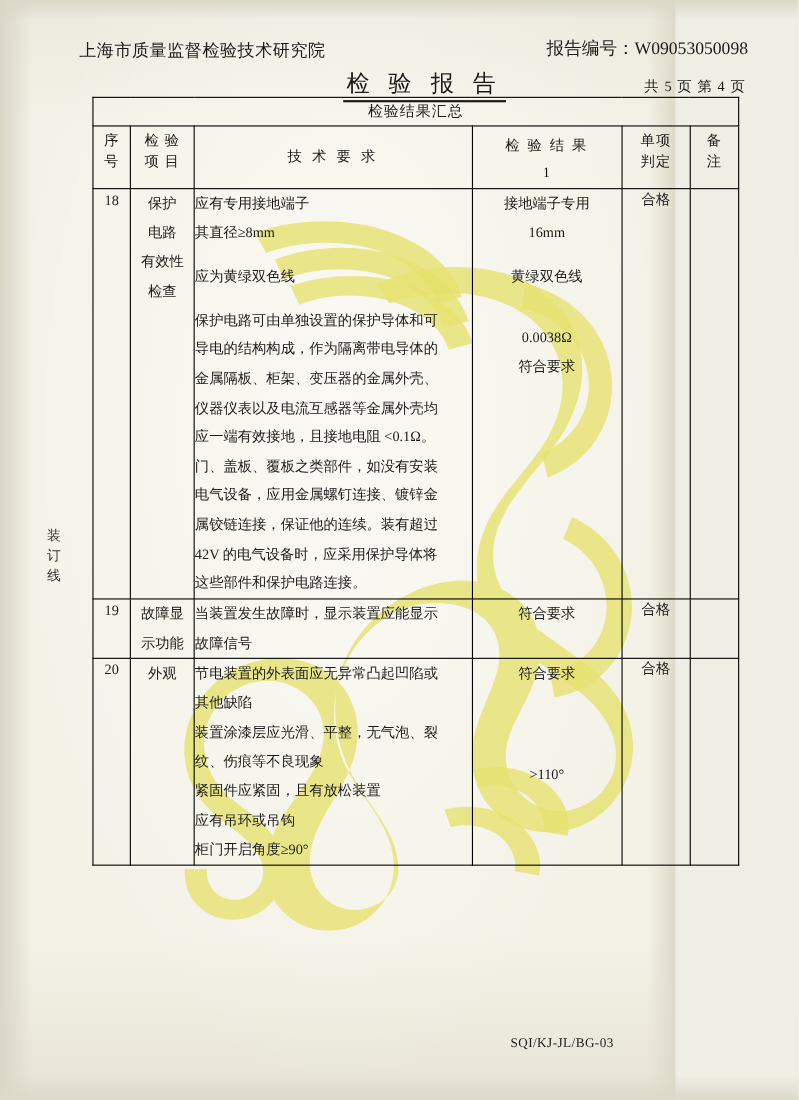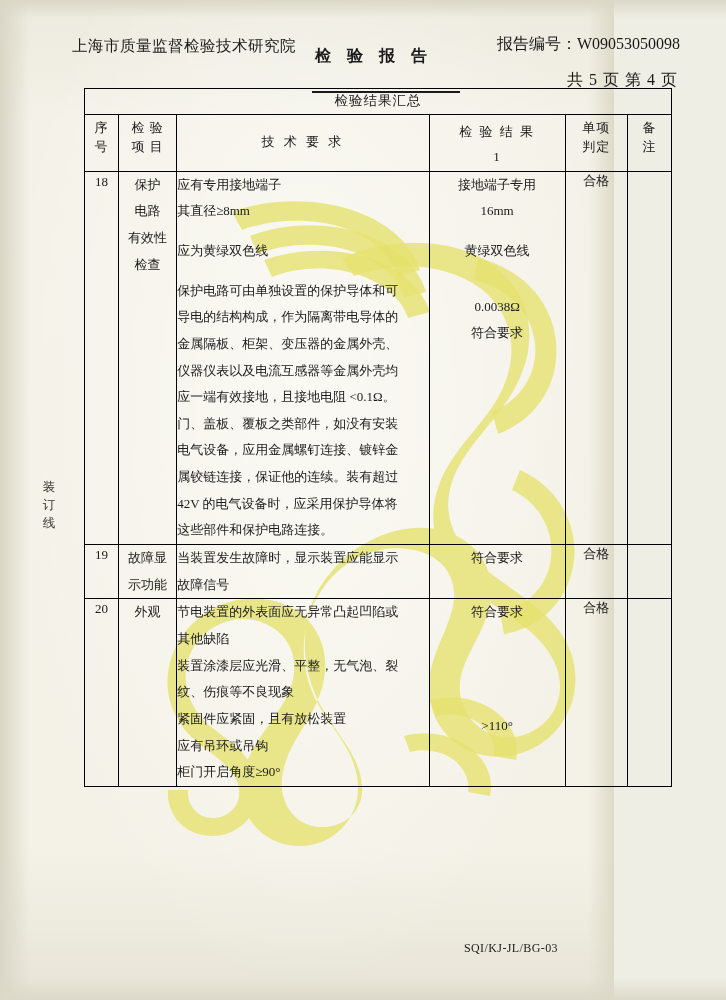--- a/index.html
+++ b/index.html
@@ -78,37 +78,37 @@
     white-space: nowrap;
   }
   .report-no {
     position: absolute;
     right: 0; top: 6px;
     font-size: 16px;
     white-space: nowrap;
   }
   .doc-title {
     position: absolute;
-    left: 255px; top: 18px;
-    font-size: 16px;
-    font-weight: bold;
+    left: 255px; top: 34px;
+    font-size: 21px;
+    font-weight: normal;
     letter-spacing: 6px;
     white-space: nowrap;
   }
   .title-underline {
     position: absolute;
     left: 252px; top: 63px;
     width: 148px;
     height: 2px;
     background: #1a1a1a;
   }
   .page-count {
     position: absolute;
     right: 2px; top: 42px;
-    font-size: 16px;
+    font-size: 13px;
     letter-spacing: 1px;
     white-space: nowrap;
   }
 
   
   .tbl {
     position: absolute;
     left: 84px;
     top: 88px;
     width: 588px;
@@ -401,21 +401,21 @@
           <div>应有吊环或吊钩</div>
           <div>柜门开启角度≥90°</div>
         </td>
         <td class="res-cell">
           <div>符合要求</div>
           <div class="indent-blank"></div>
           <div class="indent-blank"></div>
           <div class="indent-blank"></div>
           <div class="indent-blank"></div>
           <div class="indent-blank"></div>
-          <div style="margin-top:22px">&gt;110°</div>
+          <div style="">&gt;110°</div>
         </td>
         <td class="judge-cell">合格</td>
         <td class="note-cell"></td>
       </tr>
     </tbody>
   </table>
 
   <div class="footer-code">SQI/KJ-JL/BG-03</div>
 </div>
 

